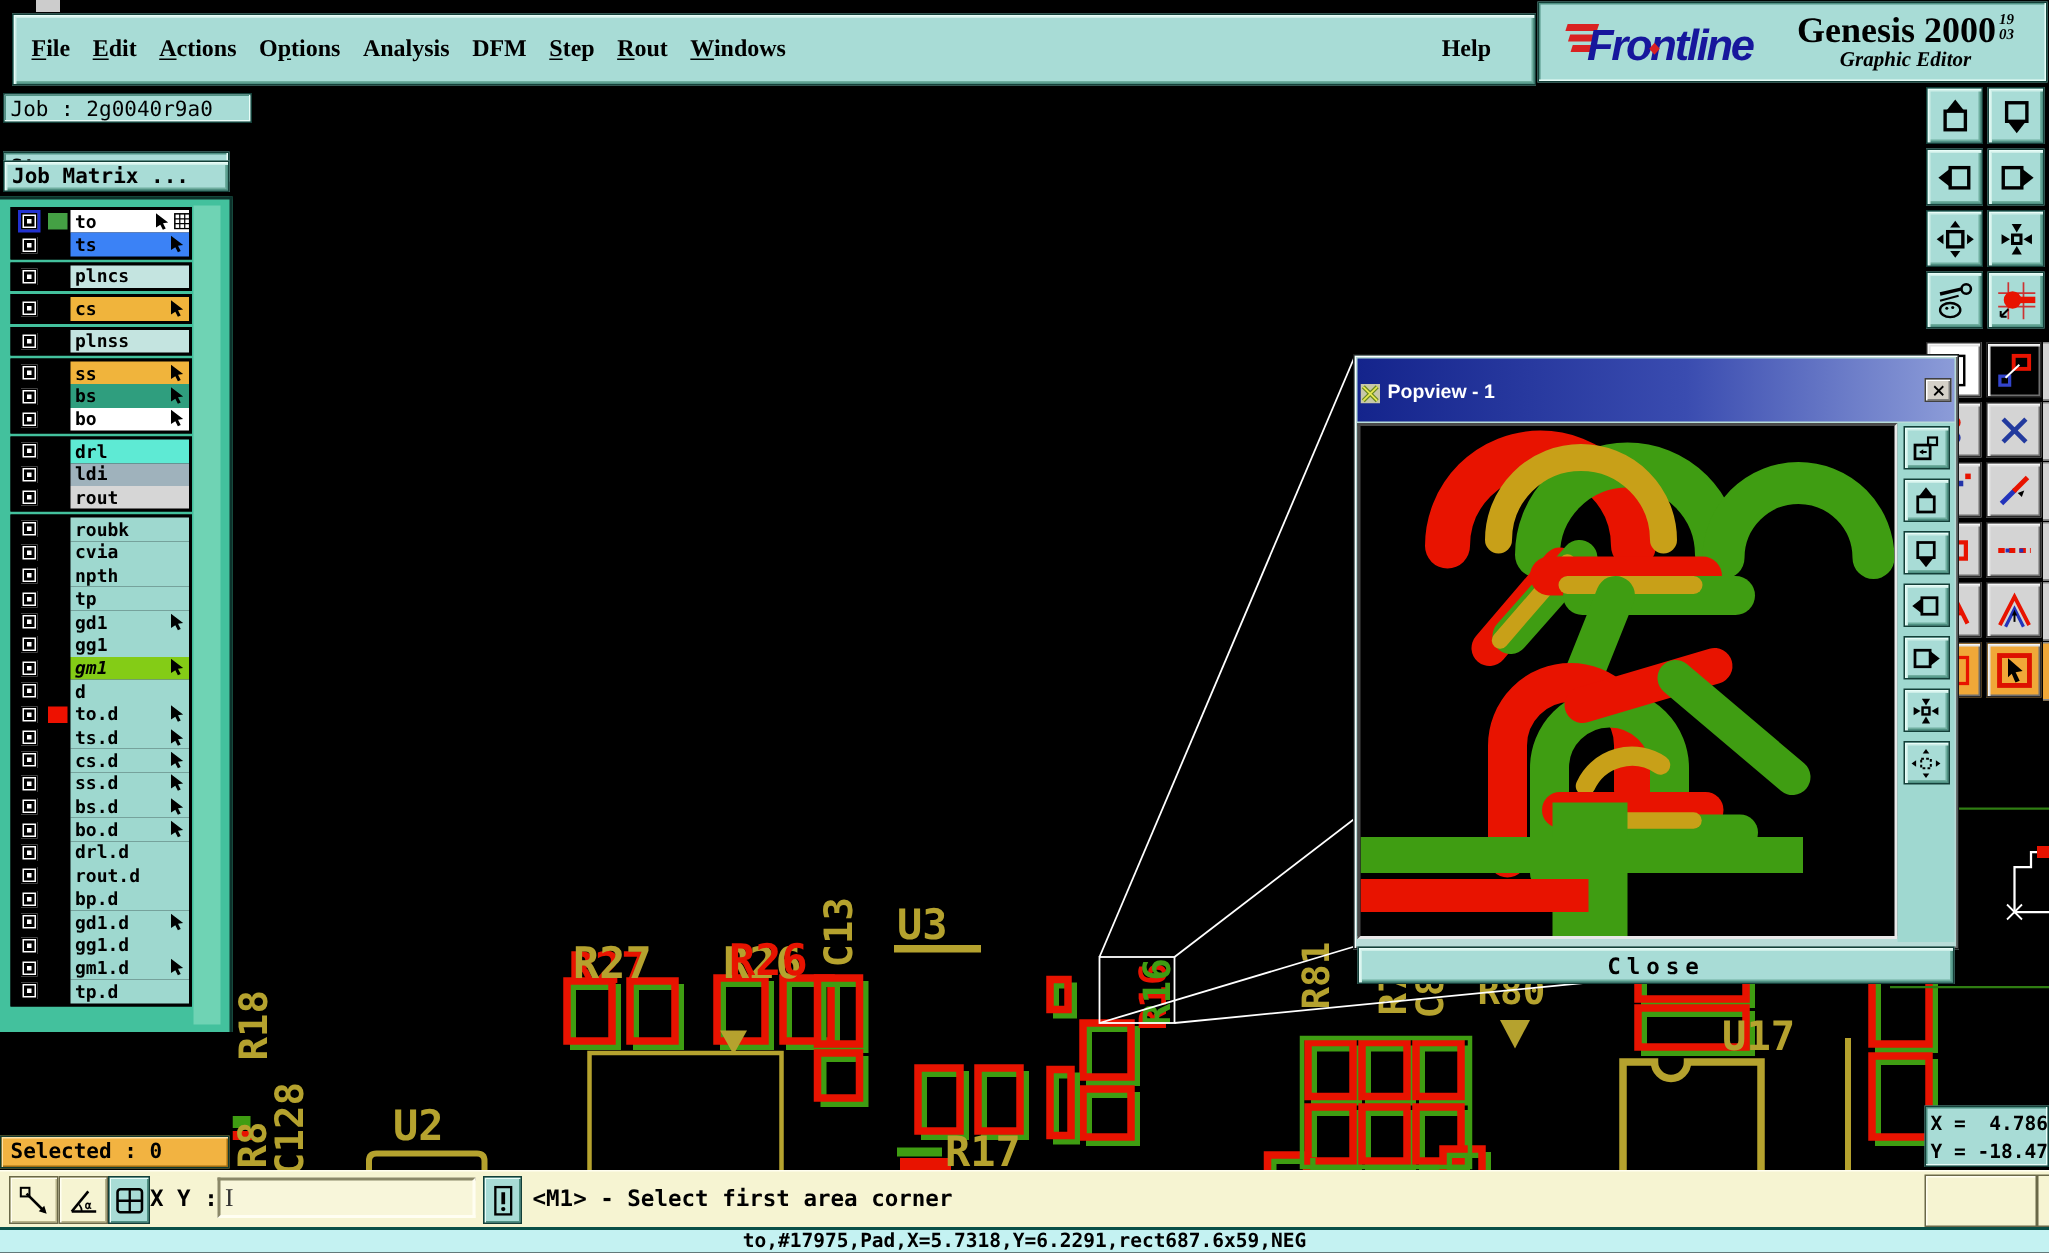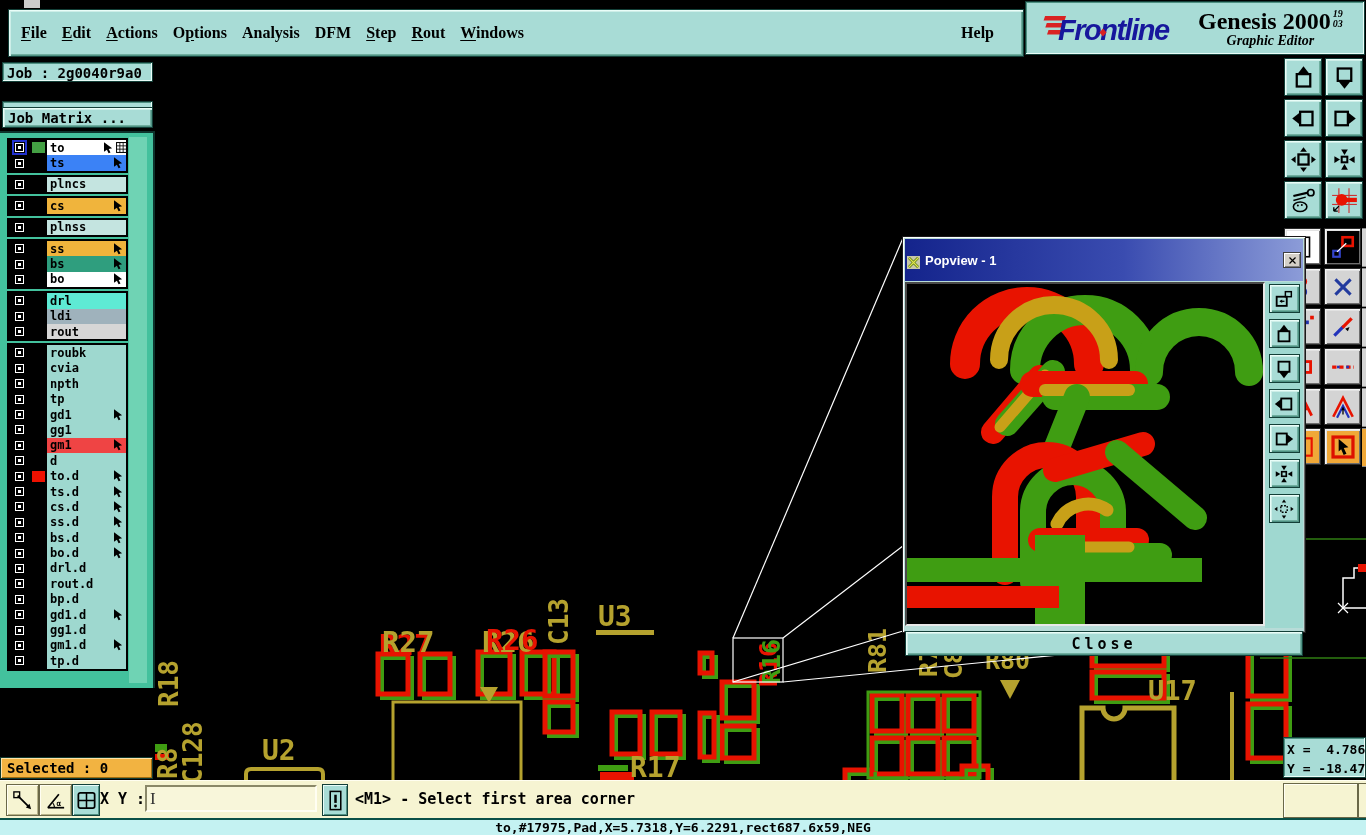--- a/index.html
+++ b/index.html
@@ -17,21 +17,21 @@
   .menu-item u{text-decoration:underline;text-underline-offset:2px;}
   .help-item{position:absolute;right:14px;font-family:"Liberation Serif",serif;font-weight:bold;font-size:16px;}
   
   .brand{left:1025px;top:1px;width:340px;height:54px;z-index:12;display:flex;align-items:center;padding:0 4px;box-sizing:border-box;}
   .genesis-block{margin-left:2px;line-height:1;}
   .genesis{font-family:"Liberation Serif",serif;font-weight:bold;font-size:24px;color:#000;white-space:nowrap;}
   .vers{display:inline-block;vertical-align:top;font-size:10px;font-style:italic;font-weight:bold;line-height:1;margin-left:2px;font-family:"Liberation Serif",serif;}
   .vers i{display:block;font-size:10px;}
   .tagline{font-family:"Liberation Serif",serif;font-weight:bold;font-style:italic;font-size:14px;text-align:center;margin-top:1px;}
   
-  .jobbox{left:2px;top:62px;width:151px;height:20px;z-index:12;font-size:14px;font-weight:bold;line-height:20px;padding-left:4px;box-sizing:border-box;white-space:nowrap;overflow:hidden;}
+  .jobbox{left:2px;top:62px;width:166px;height:20px;z-index:12;font-size:14px;font-weight:normal;line-height:20px;padding-left:4px;box-sizing:border-box;white-space:nowrap;overflow:hidden;}
   .stepbox{left:2px;top:101px;width:151px;height:20px;z-index:12;font-size:14px;font-weight:bold;line-height:20px;padding-left:4px;box-sizing:border-box;}
   .matrixbtn{left:2px;top:107px;width:151px;height:21px;z-index:12;font-size:14px;font-weight:bold;line-height:21px;padding-left:5px;box-sizing:border-box;cursor:default;}
   
   .layerpanel{left:0;top:131px;width:155px;height:557px;z-index:12;background:#43c19d;border-top:2px solid #0d332c;border-right:2px solid #0d332c;box-sizing:border-box;padding:5px 0 0 7px;}
   .lstrip{position:absolute;right:6px;top:4px;width:18px;height:546px;background:#6fd3b4;}
   .lgroup{border:2px solid #000;margin-bottom:2px;width:117px;background:#000;position:relative;}
   .lrow{display:flex;height:15.4px;align-items:stretch;}
   .cbcell{width:21px;background:#000;display:flex;align-items:center;justify-content:center;flex:none;}
   .cb{width:11px;height:11px;background:#fff;border:1px solid #000;position:relative;box-sizing:border-box;}
   .cb::after{content:"";position:absolute;left:1px;top:1px;right:1px;bottom:1px;border:2px solid #000;}
@@ -277,21 +277,21 @@
             <div class="cb"></div>
           </div>
           <div class="swcell"></div>
           <div class="namecell" style="background: rgb(158, 216, 207);">gg1</div>
         </div>
         <div class="lrow">
           <div class="cbcell">
             <div class="cb"></div>
           </div>
           <div class="swcell"></div>
-          <div class="namecell" style="background: #ef4444;">gm1<span class="hand"><svg viewBox="0 0 10 13" width="100%" height="100%">
+          <div class="namecell" style="background: #84cc16; font-style: italic;">gm1<span class="hand"><svg viewBox="0 0 10 13" width="100%" height="100%">
                 <polygon points="0,0 9,6.8 5.2,7.5 7.2,11.4 5.1,12.3 3.2,8.5 0,10.6" fill="#000"></polygon>
               </svg></span></div>
         </div>
         <div class="lrow">
           <div class="cbcell">
             <div class="cb"></div>
           </div>
           <div class="swcell"></div>
           <div class="namecell" style="background: rgb(158, 216, 207);">d</div>
         </div>

